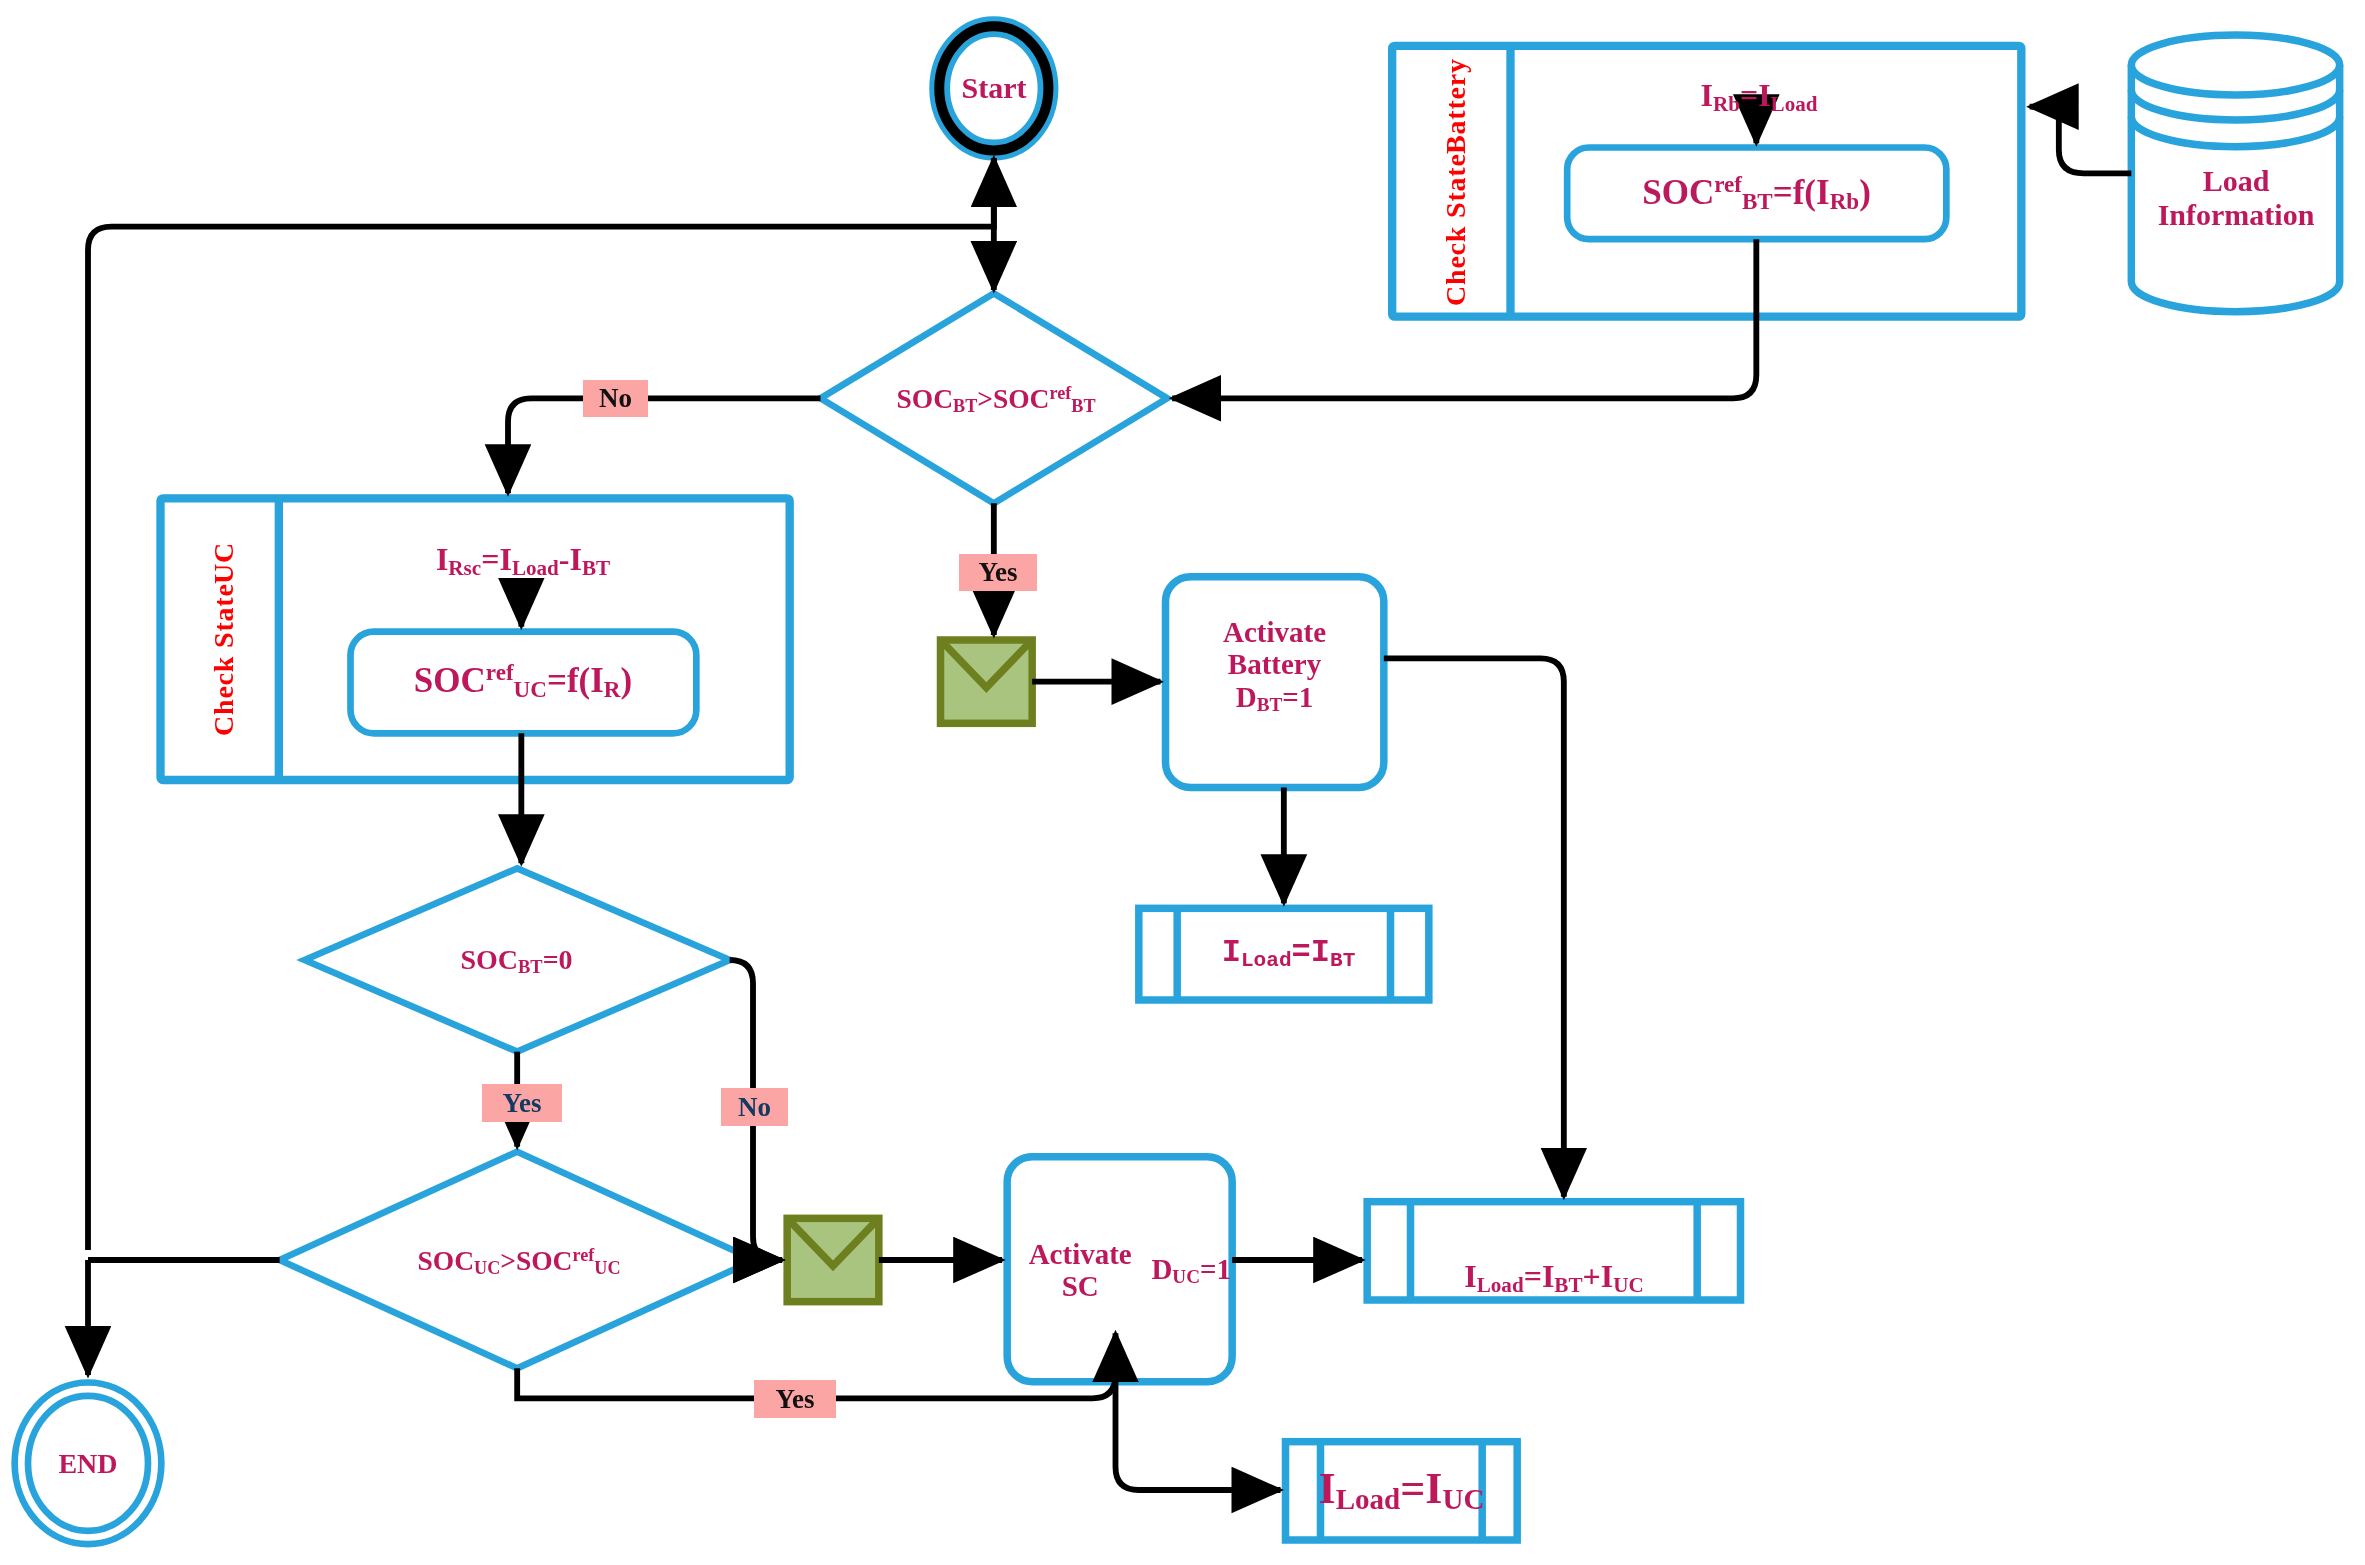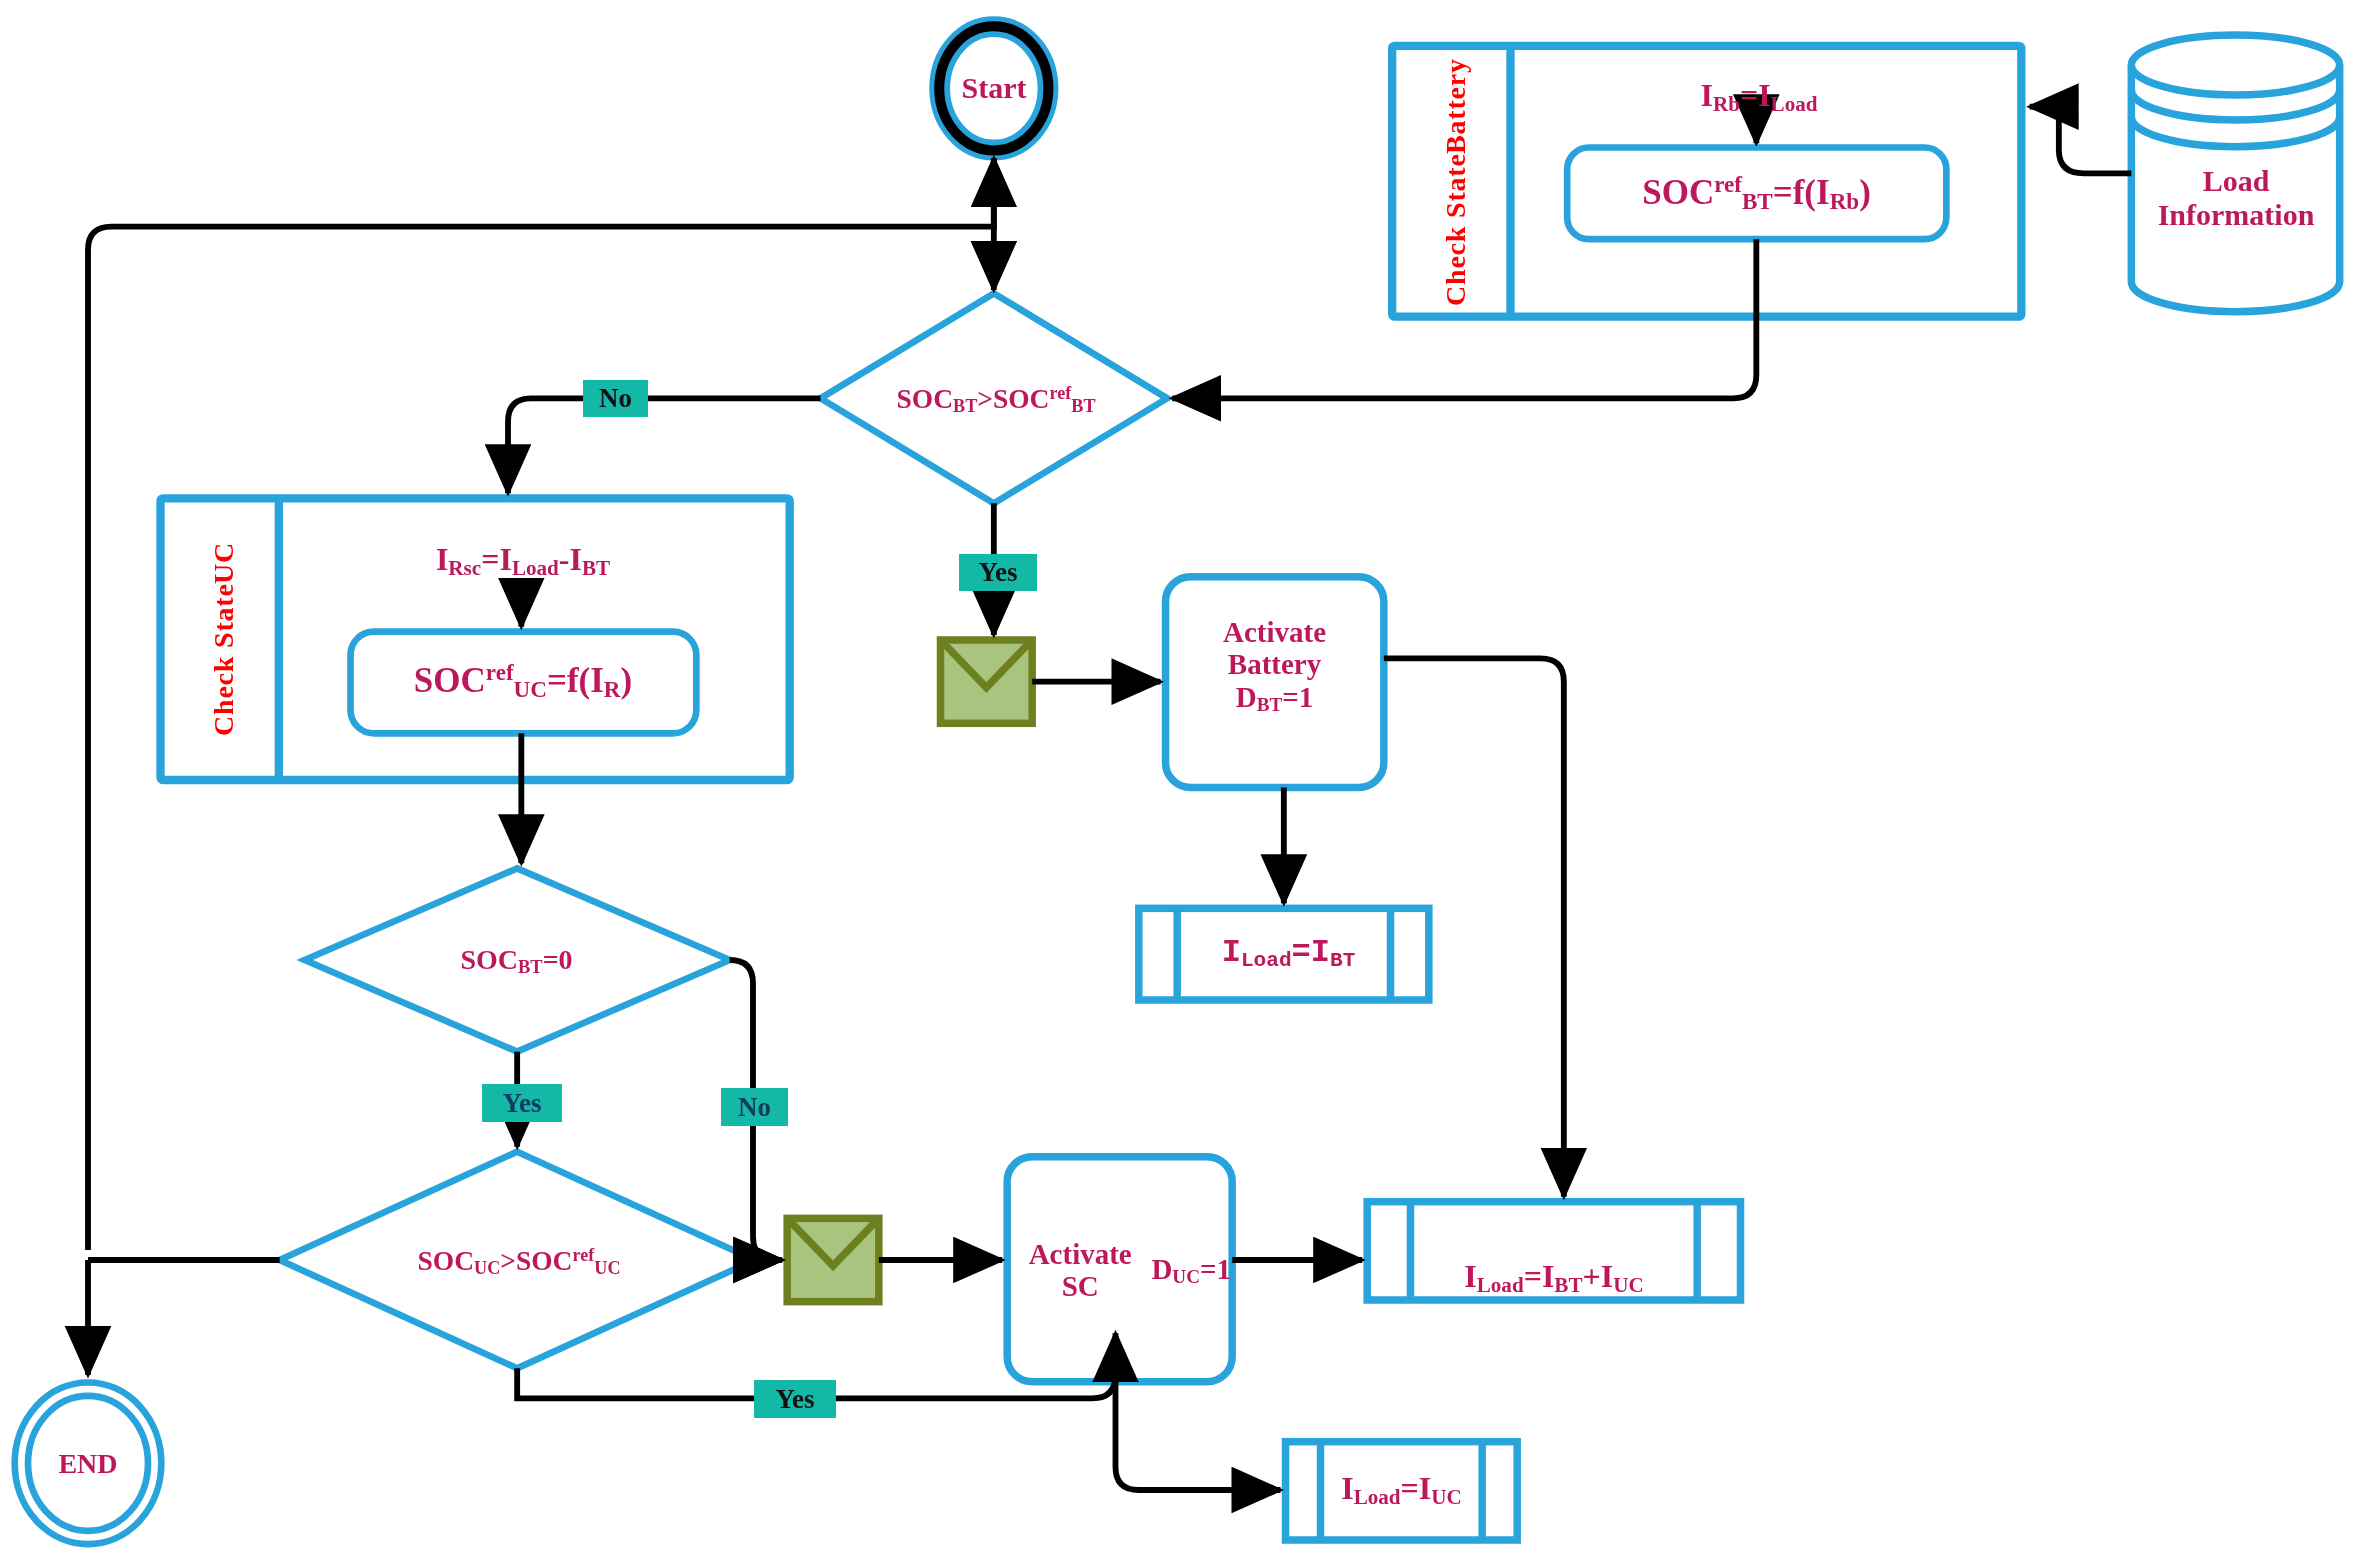--- a/index.html
+++ b/index.html
@@ -3,21 +3,21 @@
 <meta charset="utf-8">
 <style>
   html,body{margin:0;padding:0;background:#ffffff;}
   body{font-family:"Liberation Serif", serif;}
   #stage{position:relative;width:2366px;height:1565px;background:#ffffff;overflow:hidden;}
   #vec{position:absolute;left:0;top:0;width:2366px;height:1565px;}
   .lbl{position:absolute;display:flex;align-items:center;justify-content:center;
        text-align:center;color:#be185d;font-weight:bold;pointer-events:none;
        font-family:"Liberation Serif", serif;line-height:1.12;}
   .edgelbl{position:absolute;display:flex;align-items:center;justify-content:center;
-       background:#14b8a6;color:#111111;font-weight:bold;font-size:27px;
+       background:#fca5a5;color:#111111;font-weight:bold;font-size:27px;
        font-family:"Liberation Serif", serif;padding:0 5px;}
   .edgelbl.navy{color:#123a63;}
   .swim{position:absolute;display:flex;align-items:center;justify-content:center;
        color:#fe0000;font-weight:bold;font-family:"Liberation Serif", serif;
        writing-mode:vertical-rl;transform:rotate(180deg);text-align:center;
        line-height:1.12;letter-spacing:0.8px;}
   sub{font-size:.66em;vertical-align:-0.22em;}
   sup{font-size:.66em;vertical-align:0.50em;}
 </style>
 </head>
@@ -188,21 +188,21 @@
   </div>
 
   <div class="lbl" style="left:1181px;top:930px;width:215px;height:48px;font-size:32px;font-family:Liberation Mono, monospace;">
     <span>I<sub>Load</sub>=I<sub>BT</sub></span>
   </div>
 
   <div class="lbl" style="left:1410px;top:1253px;width:288px;height:50px;font-size:32px;">
     <span>I<sub>Load</sub>=I<sub>BT</sub>+I<sub>UC</sub></span>
   </div>
 
-  <div class="lbl" style="left:1320px;top:1465px;width:163px;height:50px;font-size:32px;">
+  <div class="lbl" style="left:1320px;top:1465px;width:163px;height:50px;font-size:44px;">
     <span>I<sub>Load</sub>=I<sub>UC</sub></span>
   </div>
 
   <div class="edgelbl" style="left:583px;top:380px;width:55px;height:37px;">No</div>
 
   <div class="edgelbl" style="left:959px;top:554px;width:68px;height:37px;">Yes</div>
 
   <div class="edgelbl navy" style="left:482px;top:1084px;width:70px;height:38px;">Yes</div>
 
   <div class="edgelbl navy" style="left:721px;top:1088px;width:57px;height:38px;">No</div>

